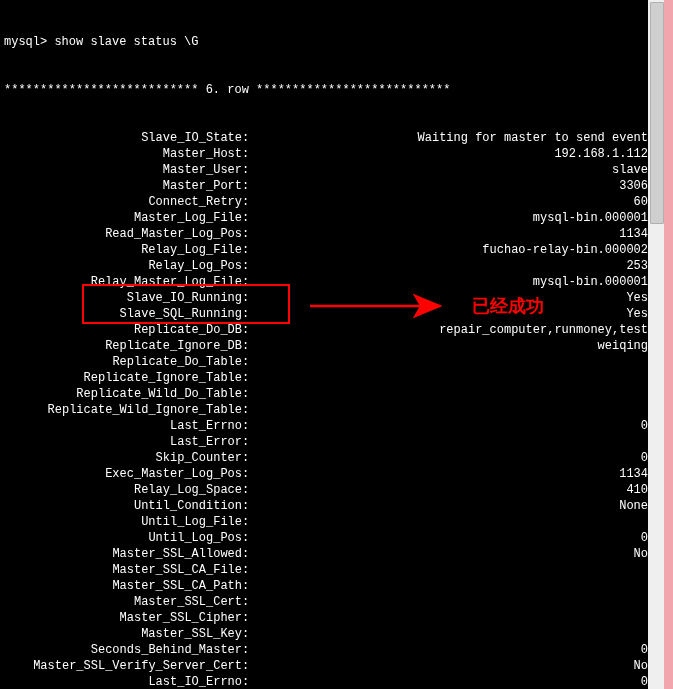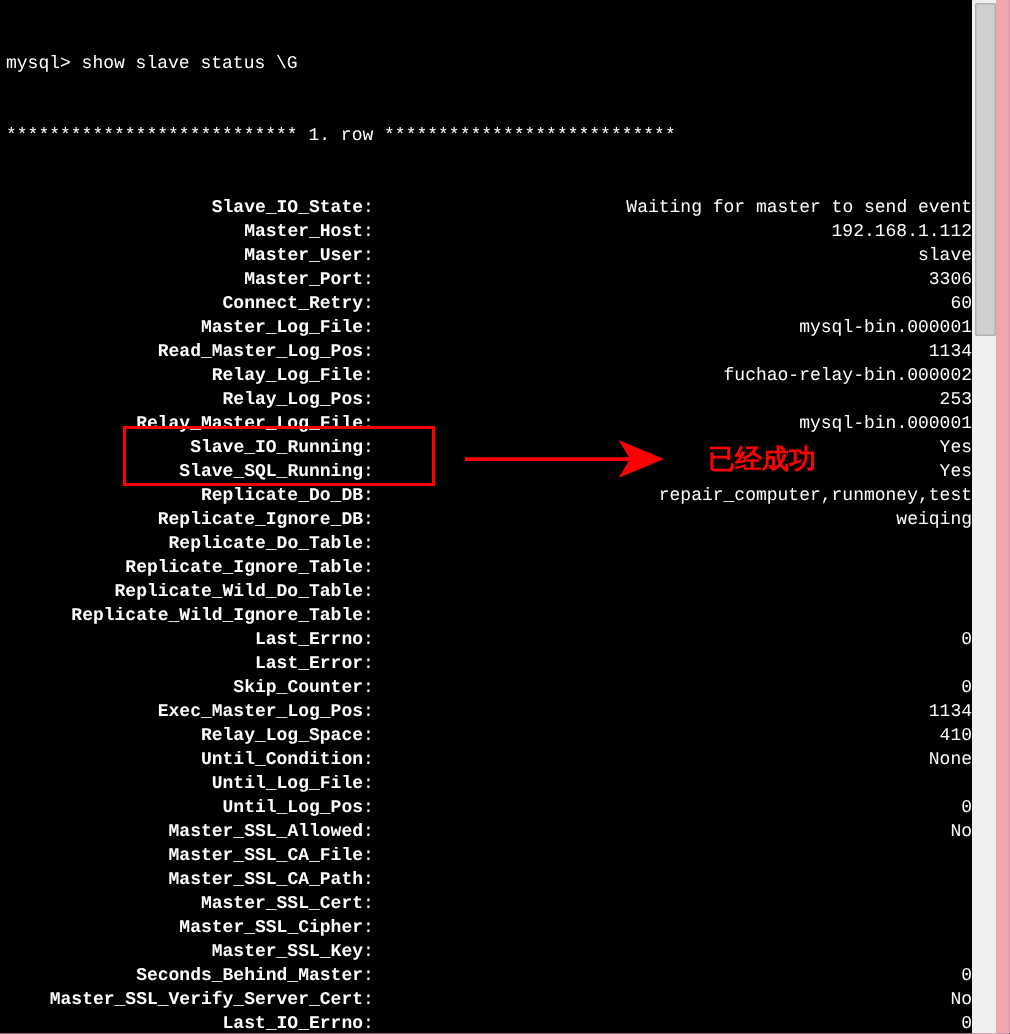--- a/index.html
+++ b/index.html
@@ -59,21 +59,20 @@
     padding: 2px 0 2px 2px;
   }
   .row {
     display: flex;
     height: 16px;
   }
   .label {
     width: 240px;
     text-align: right;
     padding-right: 0;
-    font-weight: bold;
   }
   .colon {
     width: 8px;
     text-align: left;
   }
   .value {
     flex: 1;
     text-align: right;
     padding-left: 4px;
   }
@@ -99,21 +98,21 @@
     overflow: visible;
   }
 </style>
 </head>
 <body>
 
 <div class="outer">
   <div class="term-wrap">
     <div class="term">
       <div class="promptline">mysql&gt; show slave status \G</div>
-      <div class="freeline">*************************** 1. row ***************************</div>
+      <div class="freeline">*************************** 6. row ***************************</div>
       <div id="fields-container"><div class="row" id="row-0"><span class="label">Slave_IO_State</span><span class="colon">:</span><span class="value">Waiting for master to send event</span></div><div class="row" id="row-1"><span class="label">Master_Host</span><span class="colon">:</span><span class="value">192.168.1.112</span></div><div class="row" id="row-2"><span class="label">Master_User</span><span class="colon">:</span><span class="value">slave</span></div><div class="row" id="row-3"><span class="label">Master_Port</span><span class="colon">:</span><span class="value">3306</span></div><div class="row" id="row-4"><span class="label">Connect_Retry</span><span class="colon">:</span><span class="value">60</span></div><div class="row" id="row-5"><span class="label">Master_Log_File</span><span class="colon">:</span><span class="value">mysql-bin.000001</span></div><div class="row" id="row-6"><span class="label">Read_Master_Log_Pos</span><span class="colon">:</span><span class="value">1134</span></div><div class="row" id="row-7"><span class="label">Relay_Log_File</span><span class="colon">:</span><span class="value">fuchao-relay-bin.000002</span></div><div class="row" id="row-8"><span class="label">Relay_Log_Pos</span><span class="colon">:</span><span class="value">253</span></div><div class="row" id="row-9"><span class="label">Relay_Master_Log_File</span><span class="colon">:</span><span class="value">mysql-bin.000001</span></div><div class="row" id="row-10"><span class="label">Slave_IO_Running</span><span class="colon">:</span><span class="value">Yes</span></div><div class="row" id="row-11"><span class="label">Slave_SQL_Running</span><span class="colon">:</span><span class="value">Yes</span></div><div class="row" id="row-12"><span class="label">Replicate_Do_DB</span><span class="colon">:</span><span class="value">repair_computer,runmoney,test</span></div><div class="row" id="row-13"><span class="label">Replicate_Ignore_DB</span><span class="colon">:</span><span class="value">weiqing</span></div><div class="row" id="row-14"><span class="label">Replicate_Do_Table</span><span class="colon">:</span><span class="value"></span></div><div class="row" id="row-15"><span class="label">Replicate_Ignore_Table</span><span class="colon">:</span><span class="value"></span></div><div class="row" id="row-16"><span class="label">Replicate_Wild_Do_Table</span><span class="colon">:</span><span class="value"></span></div><div class="row" id="row-17"><span class="label">Replicate_Wild_Ignore_Table</span><span class="colon">:</span><span class="value"></span></div><div class="row" id="row-18"><span class="label">Last_Errno</span><span class="colon">:</span><span class="value">0</span></div><div class="row" id="row-19"><span class="label">Last_Error</span><span class="colon">:</span><span class="value"></span></div><div class="row" id="row-20"><span class="label">Skip_Counter</span><span class="colon">:</span><span class="value">0</span></div><div class="row" id="row-21"><span class="label">Exec_Master_Log_Pos</span><span class="colon">:</span><span class="value">1134</span></div><div class="row" id="row-22"><span class="label">Relay_Log_Space</span><span class="colon">:</span><span class="value">410</span></div><div class="row" id="row-23"><span class="label">Until_Condition</span><span class="colon">:</span><span class="value">None</span></div><div class="row" id="row-24"><span class="label">Until_Log_File</span><span class="colon">:</span><span class="value"></span></div><div class="row" id="row-25"><span class="label">Until_Log_Pos</span><span class="colon">:</span><span class="value">0</span></div><div class="row" id="row-26"><span class="label">Master_SSL_Allowed</span><span class="colon">:</span><span class="value">No</span></div><div class="row" id="row-27"><span class="label">Master_SSL_CA_File</span><span class="colon">:</span><span class="value"></span></div><div class="row" id="row-28"><span class="label">Master_SSL_CA_Path</span><span class="colon">:</span><span class="value"></span></div><div class="row" id="row-29"><span class="label">Master_SSL_Cert</span><span class="colon">:</span><span class="value"></span></div><div class="row" id="row-30"><span class="label">Master_SSL_Cipher</span><span class="colon">:</span><span class="value"></span></div><div class="row" id="row-31"><span class="label">Master_SSL_Key</span><span class="colon">:</span><span class="value"></span></div><div class="row" id="row-32"><span class="label">Seconds_Behind_Master</span><span class="colon">:</span><span class="value">0</span></div><div class="row" id="row-33"><span class="label">Master_SSL_Verify_Server_Cert</span><span class="colon">:</span><span class="value">No</span></div><div class="row" id="row-34"><span class="label">Last_IO_Errno</span><span class="colon">:</span><span class="value">0</span></div></div>
       
     </div>
 
     <div class="highlight-box" id="hlbox" style="left: 82px; top: 284px; width: 208px; height: 40px;"></div>
 
     <svg class="arrow" id="arrow-svg" width="150" height="40" style="left: 310px; top: 286px;">
       <defs>
         <marker id="ahead" markerWidth="12" markerHeight="10" refX="11" refY="5" orient="auto">
           <path d="M0,0 L12,5 L0,10 L3,5 Z" fill="#ff0000"></path>

